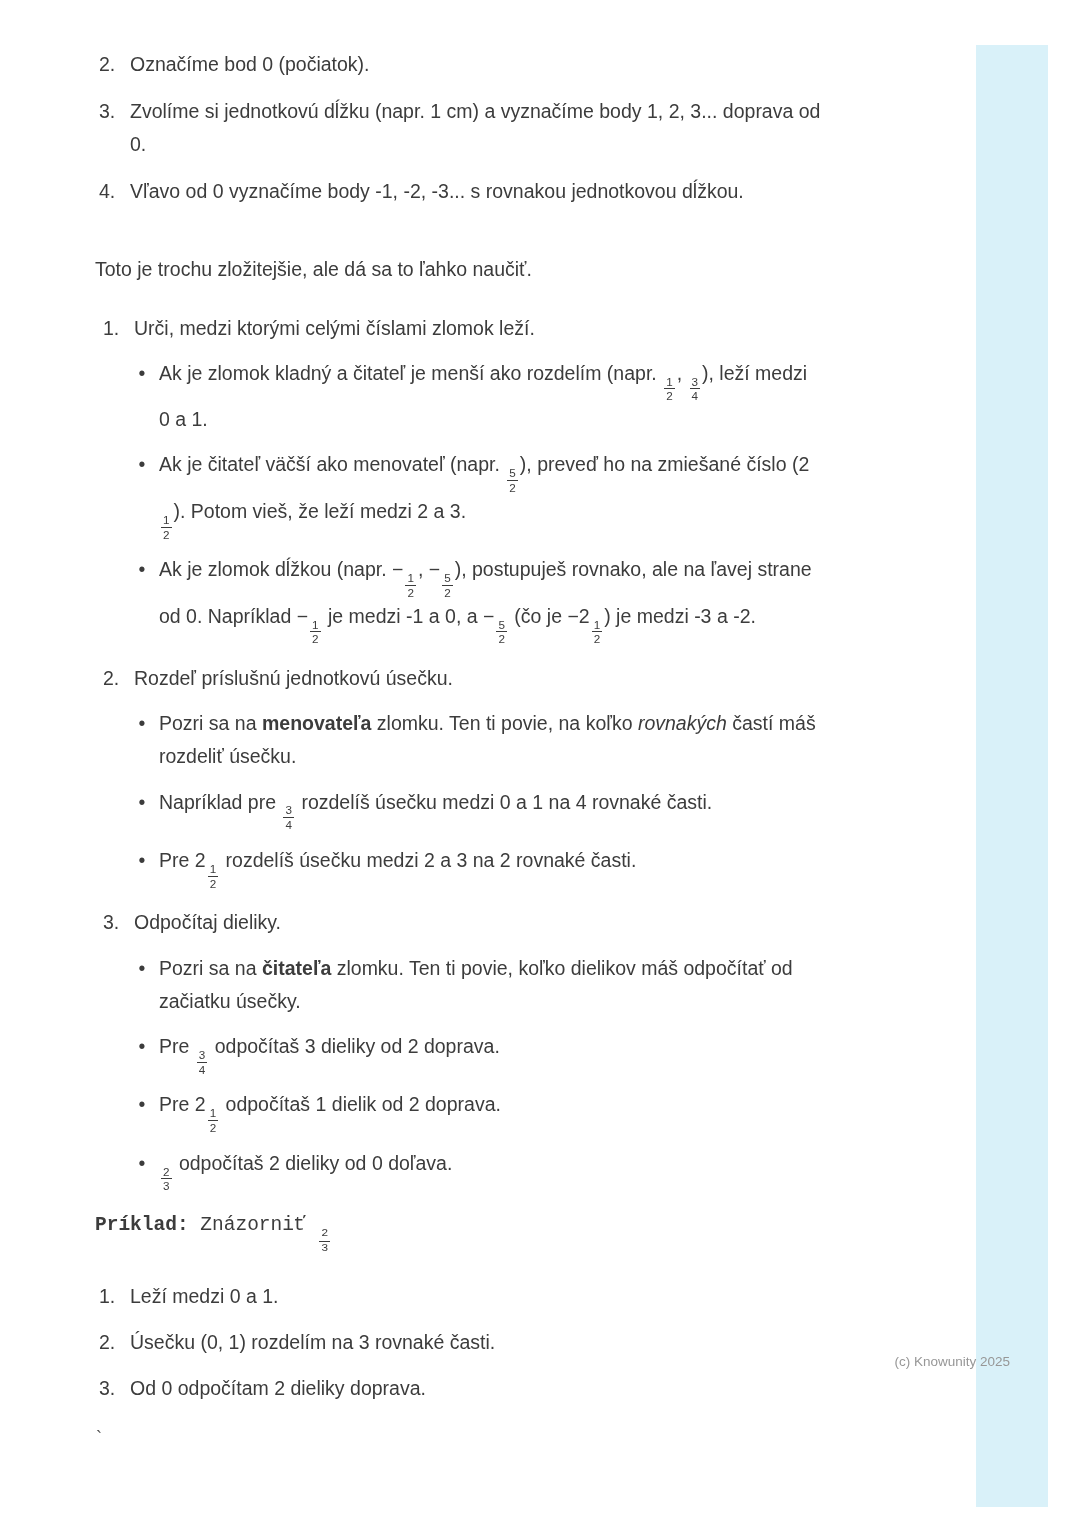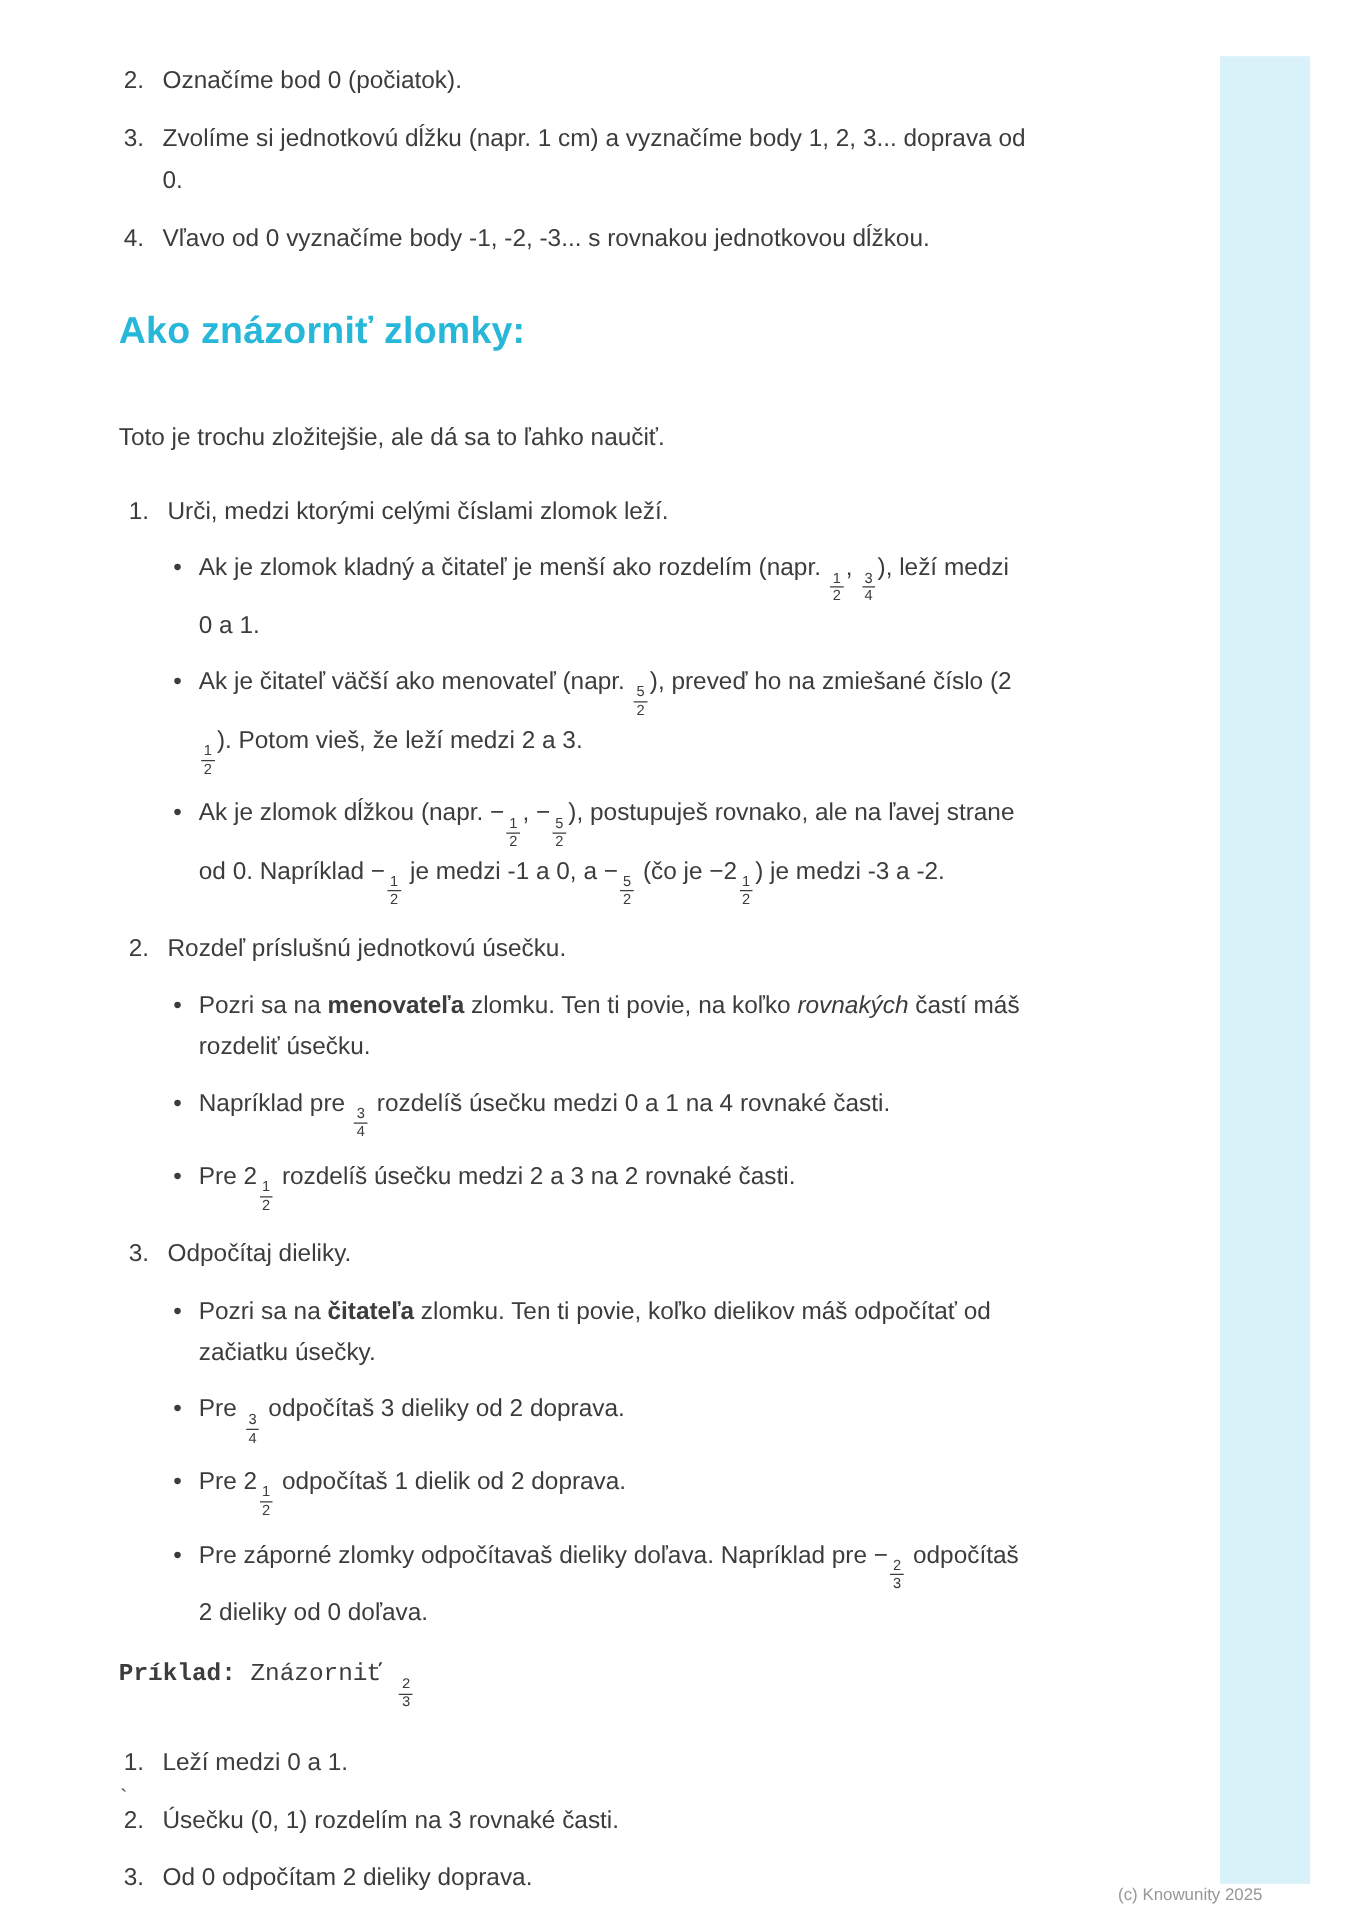--- a/index.html
+++ b/index.html
@@ -63,21 +63,21 @@
     font-style:normal;
   }
   .fn { border-bottom:1.3px solid currentColor; padding:0 2px; }
   .fd { padding:0 2px; }
   
   .example-title { margin:6px 0 24px 0;font-family:Liberation Mono, monospace; }
   .example-list .li { margin-bottom:13px; }
   
   .footer {
     position:absolute;
-    top:1508px; right:70px;
+    top:1354px; right:70px;
     font-size:13.5px;
     color:var(--muted, #979797);
   }
   .stray {
     position:absolute;
     left:96px; top:1428px;
     font-size:18px;
     color:#555;
   }
 </style>
@@ -96,21 +96,20 @@
         <div class="li">
           <span class="num">3.</span>
           <span class="li-text">Zvolíme si jednotkovú dĺžku (napr. 1 cm) a vyznačíme body 1, 2, 3... doprava od 0.</span>
         </div>
         <div class="li">
           <span class="num">4.</span>
           <span class="li-text">Vľavo od 0 vyznačíme body -1, -2, -3... s rovnakou jednotkovou dĺžkou.</span>
         </div>
       </div>
 
-    <h1 class="heading">Ako znázorniť zlomky:</h1>
 
     <p class="intro">Toto je trochu zložitejšie, ale dá sa to ľahko naučiť.</p>
 
     <div class="steps">
         <div class="step">
           <div class="step-head">
             <span class="num">1.</span>
             <span class="li-text step-title">Urči, medzi ktorými celými číslami zlomok leží.</span>
           </div>
           <div class="bullets">
@@ -200,21 +199,21 @@
             </div>
             <div class="bullet">
               <span class="dot">•</span>
               <span class="b-text"><span>Pre </span>2<span class="frac">
                   <span class="fn">1</span>
                   <span class="fd">2</span>
                 </span><span> odpočítaš 1 dielik od 2 doprava.</span></span>
             </div>
             <div class="bullet">
               <span class="dot">•</span>
-              <span class="b-text"><span>Pre záporné zlomky odpočítavaš dieliky doľava. Napríklad pre −</span><span class="frac">
+              <span class="b-text"><span class="frac">
                   <span class="fn">2</span>
                   <span class="fd">3</span>
                 </span><span> odpočítaš 2 dieliky od 0 doľava.</span></span>
             </div>
           </div>
         </div>
       </div>
 
     <p class="example-title"><span class="b">Príklad:</span><span> Znázorniť </span><span class="frac">
           <span class="fn">2</span>

